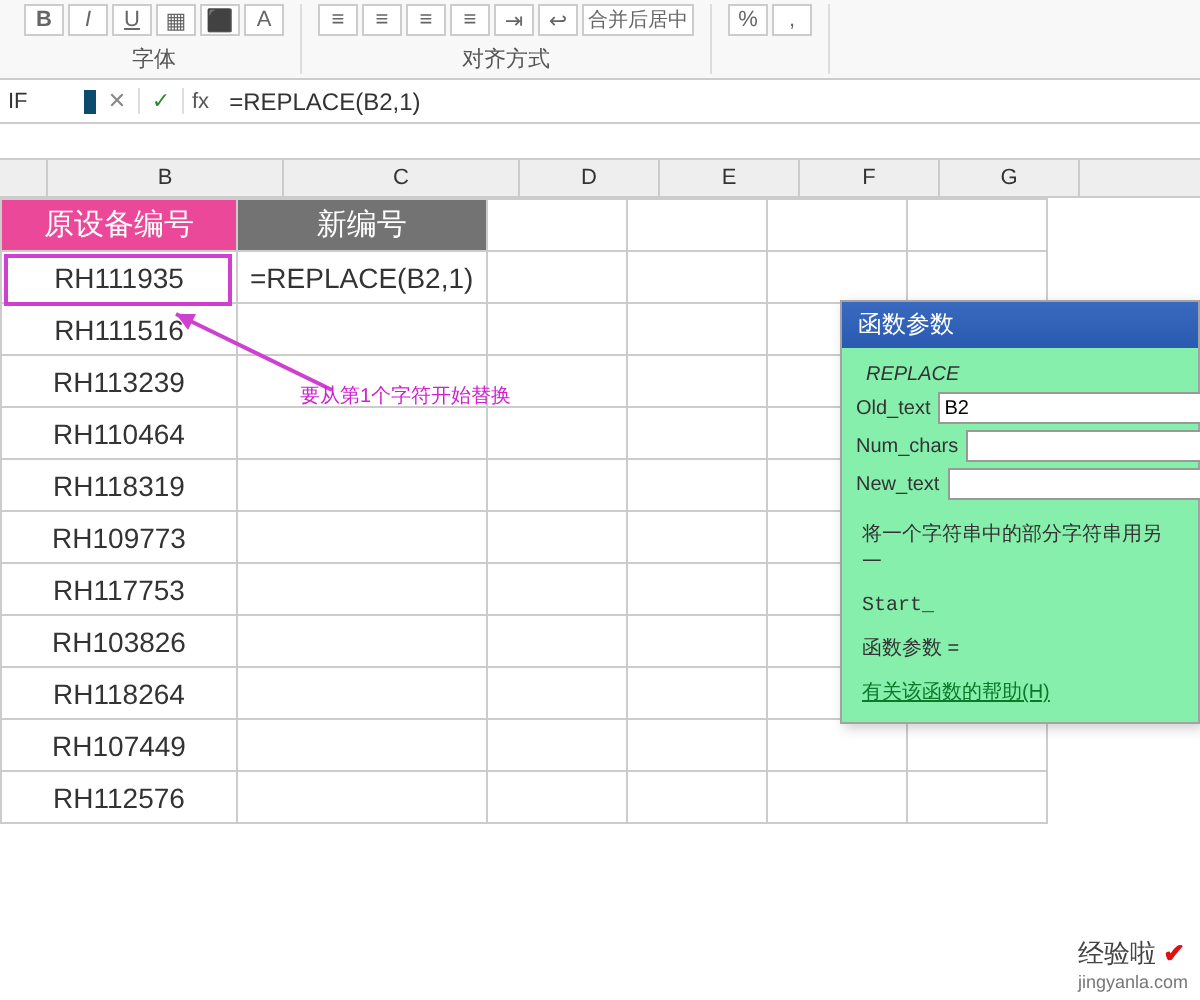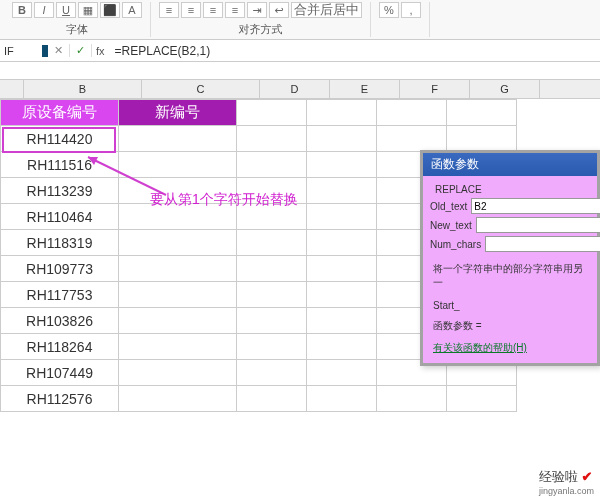--- a/index.html
+++ b/index.html
@@ -22,37 +22,37 @@
   .col-head { width: 118px; border-right: 1px solid #ccc; text-align: center; font-size: 11px; height: 18px; line-height: 18px; }
   .col-head.narrow { width: 70px; }
 
   .grid { display: flex; }
   .row-headers { display: flex; flex-direction: column; background: #eee; }
 
   .cells { position: relative; }
   table { border-collapse: collapse; }
   td { border: 1px solid #ccc; width: 118px; height: 26px; font-size: 14px; padding: 0 6px; }
   td.narrow { width: 70px; }
-  td.header-b { background: #d946ef; color: #fff; text-align: center; font-size: 15px; }
-  td.header-c { background: #a21caf; color: #fff; text-align: center; font-size: 15px; }
+  td.header-b { background: #ec4899; color: #fff; text-align: center; font-size: 15px; }
+  td.header-c { background: #737373; color: #fff; text-align: center; font-size: 15px; }
   td.center { text-align: center; }
   .highlight-box { position: absolute; border: 2px solid #d040d0; left: 2px; top: 28px; width: 114px; height: 26px; pointer-events: none; }
-  .annotation { position: absolute; color: #d020d0; font-size: 14px; left: 150px; top: 92px; }
+  .annotation { position: absolute; color: #d020d0; font-size: 10px; left: 150px; top: 92px; }
   .arrow { position: absolute; left: 78px; top: 54px; width: 90px; height: 45px; pointer-events: none; }
   .arrow line { stroke: #d040d0; stroke-width: 2; }
   .arrow polygon { fill: #d040d0; }
 
-  .dialog { position: absolute; right: 0; top: 150px; width: 180px; border: 3px solid #a3a3a3; background: #f0abfc; font-size: 11px; padding: 0; box-shadow: 2px 2px 6px rgba(0,0,0,0.2); }
+  .dialog { position: absolute; right: 0; top: 150px; width: 180px; border: 1px solid #a3a3a3; background: #86efac; font-size: 11px; padding: 0; box-shadow: 2px 2px 6px rgba(0,0,0,0.2); }
   .dlg-title { background: linear-gradient(#3a6ac0,#2a5ab0); color: #fff; padding: 3px 8px; font-size: 12px; }
-  .fieldset-label { font-size: 10px; margin: 4px 6px 2px; }
+  .fieldset-label { font-size: 10px; margin: 4px 6px 2px; font-style: italic; }
   .dlg-body { padding: 4px 6px; }
   .dlg-row { display: flex; align-items: center; margin: 3px 1px; }
   .dlg-lbl { width: 64px; text-align: right; font-size: 10px; padding-right: 4px; }
   .dlg-inp { flex: 1; border: 1px solid #999; height: 16px; font-size: 10px; padding: 0 2px; background: #fff; }
-  .dlg-desc { font-size: 10px; margin: 10px 4px 4px; }
+  .dlg-desc { font-size: 10px; margin: 10px 4px 4px; font-family: Liberation Mono, monospace; }
   .dlg-result { font-size: 10px; margin: 8px 4px; }
   .dlg-link { color: #0a7a2a; text-decoration: underline; font-size: 10px; margin: 4px; cursor: pointer; }
 
   .watermark { position: absolute; right: 6px; bottom: 4px; font-size: 13px; color: #444; }
   .watermark .check { color: #e01010; font-weight: bold; }
   .watermark .domain { font-size: 9px; color: #777; display: block; text-align: right; }
 </style>
 </head>
 <body>
 
@@ -75,21 +75,21 @@
     <div class="ribbon-label">字体</div>
   </div>
   <div class="ribbon-group">
     <div class="ribbon-btns">
       <div class="rbtn">≡</div>
       <div class="rbtn">≡</div>
       <div class="rbtn">≡</div>
       <div class="rbtn">≡</div>
       <div class="rbtn">⇥</div>
       <div class="rbtn">↩</div>
-      <div class="rbtn" style="width:auto;font-size:13px;padding:0 2px;">合并后居中</div>
+      <div class="rbtn" style="width:auto;font-size:10px;padding:0 2px;">合并后居中</div>
     </div>
     <div class="ribbon-label">对齐方式</div>
   </div>
   <div class="ribbon-group">
     <div class="ribbon-btns">
       <div class="rbtn">%</div>
       <div class="rbtn">,</div>
     </div>
     <div class="ribbon-label"></div>
   </div>
@@ -122,22 +122,22 @@
       <tbody>
           <tr>
         <td class="header-b">原设备编号</td>
         <td class="header-c">新编号</td>
         <td class="narrow"></td>
         <td class="narrow"></td>
         <td class="narrow"></td>
         <td class="narrow"></td>
       </tr>
       <tr>
-            <td class="center">RH114420</td>
-            <td></td>
+            <td class="center">RH111935</td>
+            <td>=REPLACE(B2,1)</td>
             <td class="narrow"></td>
             <td class="narrow"></td>
             <td class="narrow"></td>
             <td class="narrow"></td>
           </tr>
       <tr>
             <td class="center">RH111516</td>
             <td></td>
             <td class="narrow"></td>
             <td class="narrow"></td>
@@ -229,25 +229,25 @@
 
 <div class="dialog">
   <div class="dlg-title">函数参数</div>
   <div class="dlg-body">
     <div class="fieldset-label">REPLACE</div>
     <div class="dlg-row">
       <div class="dlg-lbl">Old_text</div>
       <input class="dlg-inp" value="B2" style="">
     </div>
     <div class="dlg-row">
+      <div class="dlg-lbl">Num_chars</div>
+      <input class="dlg-inp" value="" style="">
+    </div>
+    <div class="dlg-row">
       <div class="dlg-lbl">New_text</div>
-      <input class="dlg-inp" value="" style="">
-    </div>
-    <div class="dlg-row">
-      <div class="dlg-lbl">Num_chars</div>
       <input class="dlg-inp" value="" style="">
     </div>
     <div class="dlg-desc">将一个字符串中的部分字符串用另一</div>
     <div class="dlg-desc" style="text-align:left;">Start_</div>
     <div class="dlg-result">函数参数 =</div>
     <div class="dlg-link">有关该函数的帮助(H)</div>
   </div>
 </div>
 
 <div class="watermark">

